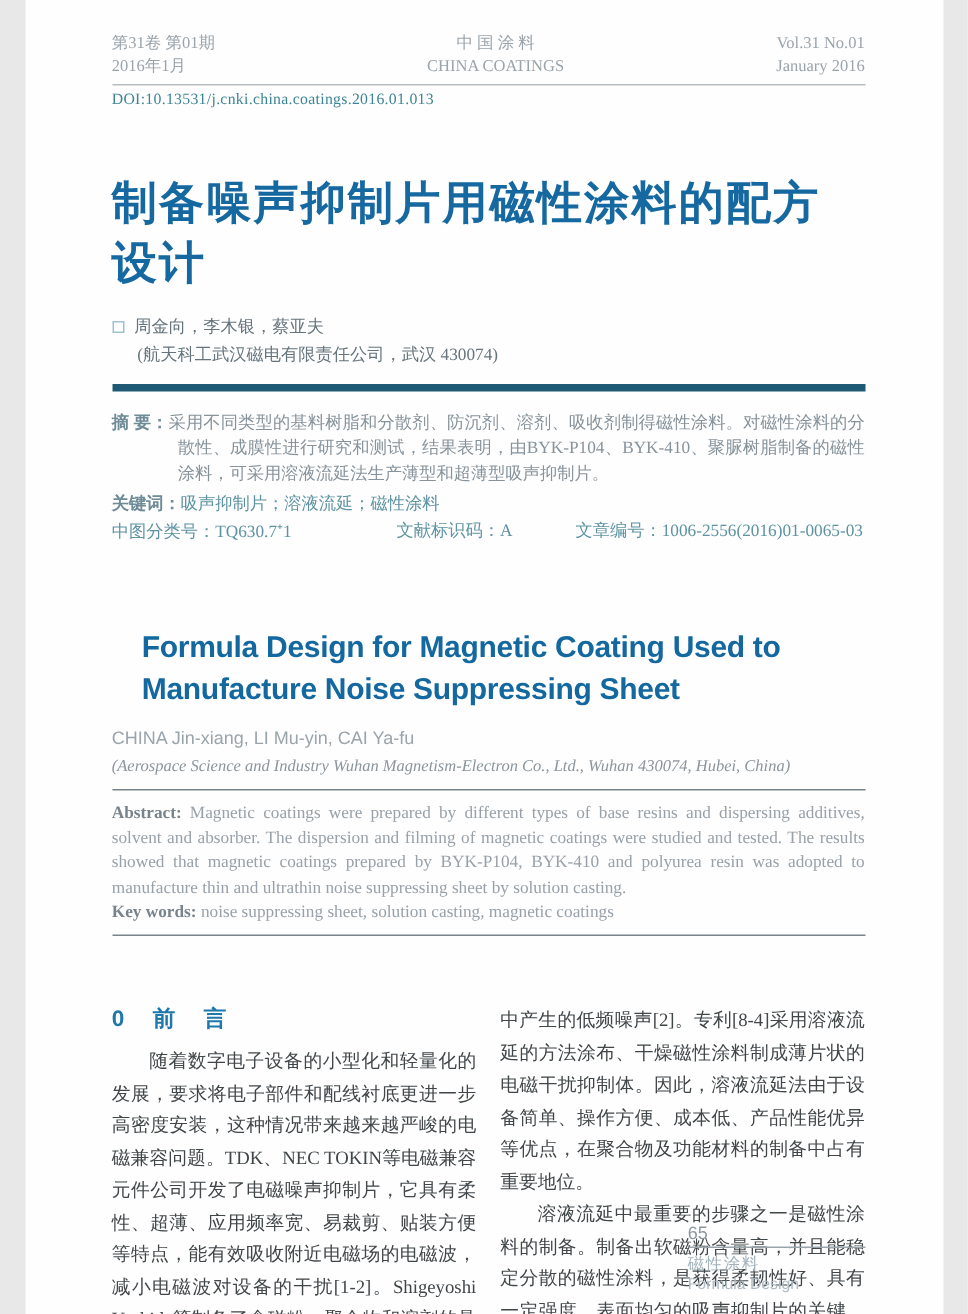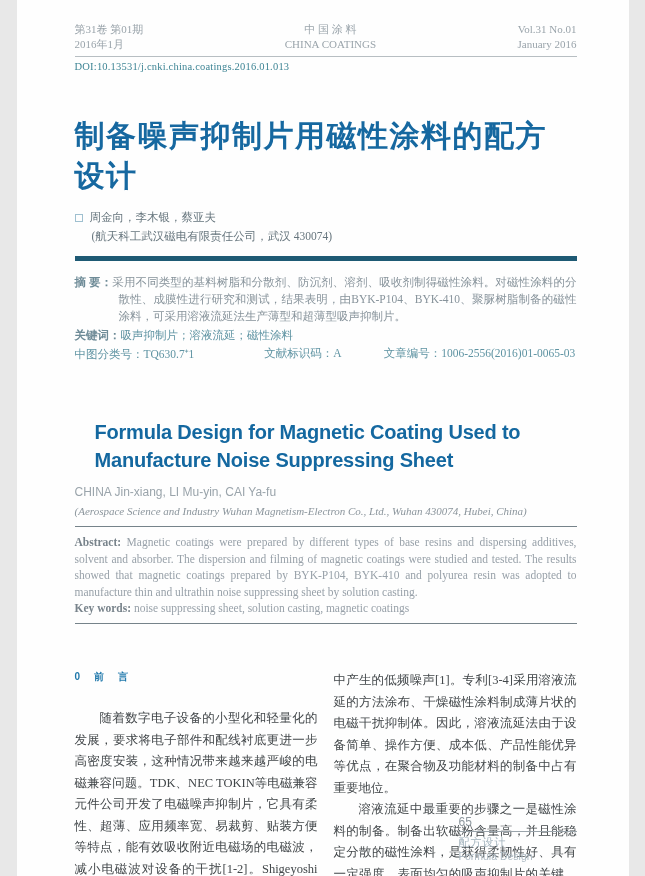--- a/index.html
+++ b/index.html
@@ -50,21 +50,21 @@
   .abs-en-box { margin-top:9px; border-top:1px solid #76838a; border-bottom:1px solid #76838a;
     padding:7px 0 9px 0; }
   .abs-en { font-size:11.5px; line-height:16.5px; color:#98a1a9; text-align:justify; }
   .abs-en b, .kw-en b { color:#78838b; }
   .kw-en { margin-top:2px; font-size:11.5px; color:#98a1a9; }
 
   
   .columns { display:flex; gap:16px; margin-top:46px; }
   .col { flex:1; min-width:0; }
   .sec-head { font-family:"Liberation Sans", sans-serif; font-weight:bold;
-    font-size:10px; color:#1f78ab; letter-spacing:2px; margin-bottom:24px; }
+    font-size:15px; color:#1f78ab; letter-spacing:2px; margin-bottom:8px; }
   .para { font-size:12.5px; line-height:21.5px; color:#414649; text-align:justify; }
   .para.indent { text-indent:2em; }
 
   
   .pfooter { position:absolute; right:52px; bottom:14px; 
     font-family:"Liberation Sans", sans-serif; }
   .page-num { display:block; font-size:12px; color:#8d979e; padding-right:6px; padding-bottom:2px; }
   .pf-rule { width:118px; border-top:1px solid #9aa4ab; margin-left:auto; margin-bottom:3px; }
   .pf-zh { font-size:11px; color:#a3b3bd; letter-spacing:1px; }
   .pf-en { font-size:10.5px; color:#aebbc4; }
@@ -119,26 +119,26 @@
       <p class="abs-en"><b>Abstract:</b><span> Magnetic coatings were prepared by different types of base resins and dispersing additives, solvent and absorber. The dispersion and filming of magnetic coatings were studied and tested. The results showed that magnetic coatings prepared by BYK-P104, BYK-410 and polyurea resin was adopted to manufacture thin and ultrathin noise suppressing sheet by solution casting.</span></p>
       <p class="kw-en"><b>Key words:</b><span> noise suppressing sheet, solution casting, magnetic coatings</span></p>
     </div>
 
     <div class="columns">
       <div class="col">
         <div class="sec-head">0　前　言</div>
         <p class="para indent">随着数字电子设备的小型化和轻量化的发展，要求将电子部件和配线衬底更进一步高密度安装，这种情况带来越来越严峻的电磁兼容问题。TDK、NEC TOKIN等电磁兼容元件公司开发了电磁噪声抑制片，它具有柔性、超薄、应用频率宽、易裁剪、贴装方便等特点，能有效吸收附近电磁场的电磁波，减小电磁波对设备的干扰[1-2]。Shigeyoshi Yoshida等制备了含磁粉、聚合物和溶剂的悬浮物，用刮刀刮涂悬浮物制备的低频高磁损耗材料，可有效抑制电子设备</p>
       </div>
       <div class="col">
-        <p class="para">中产生的低频噪声[1]。专利[3-4]采用溶液流延的方法涂布、干燥磁性涂料制成薄片状的电磁干扰抑制体。因此，溶液流延法由于设备简单、操作方便、成本低、产品性能优异等优点，在聚合物及功能材料的制备中占有重要地位。</p>
+        <p class="para">中产生的低频噪声[2]。专利[8-4]采用溶液流延的方法涂布、干燥磁性涂料制成薄片状的电磁干扰抑制体。因此，溶液流延法由于设备简单、操作方便、成本低、产品性能优异等优点，在聚合物及功能材料的制备中占有重要地位。</p>
         <p class="para indent">溶液流延中最重要的步骤之一是磁性涂料的制备。制备出软磁粉含量高，并且能稳定分散的磁性涂料，是获得柔韧性好、具有一定强度、表面均匀的吸声抑制片的关键。本文研究了助剂、树脂对磁性涂料稳定性、成膜性的影响，设计出比较理想的磁性涂料</p>
       </div>
     </div>
 
   </div>
 
   <div class="pfooter">
     <span class="page-num">65</span>
     <div class="pf-rule"></div>
-    <div class="pf-zh">配方设计</div>
+    <div class="pf-zh">磁性涂料</div>
     <div class="pf-en">Formula Design</div>
   </div>
 </div>
 
 </body></html>

